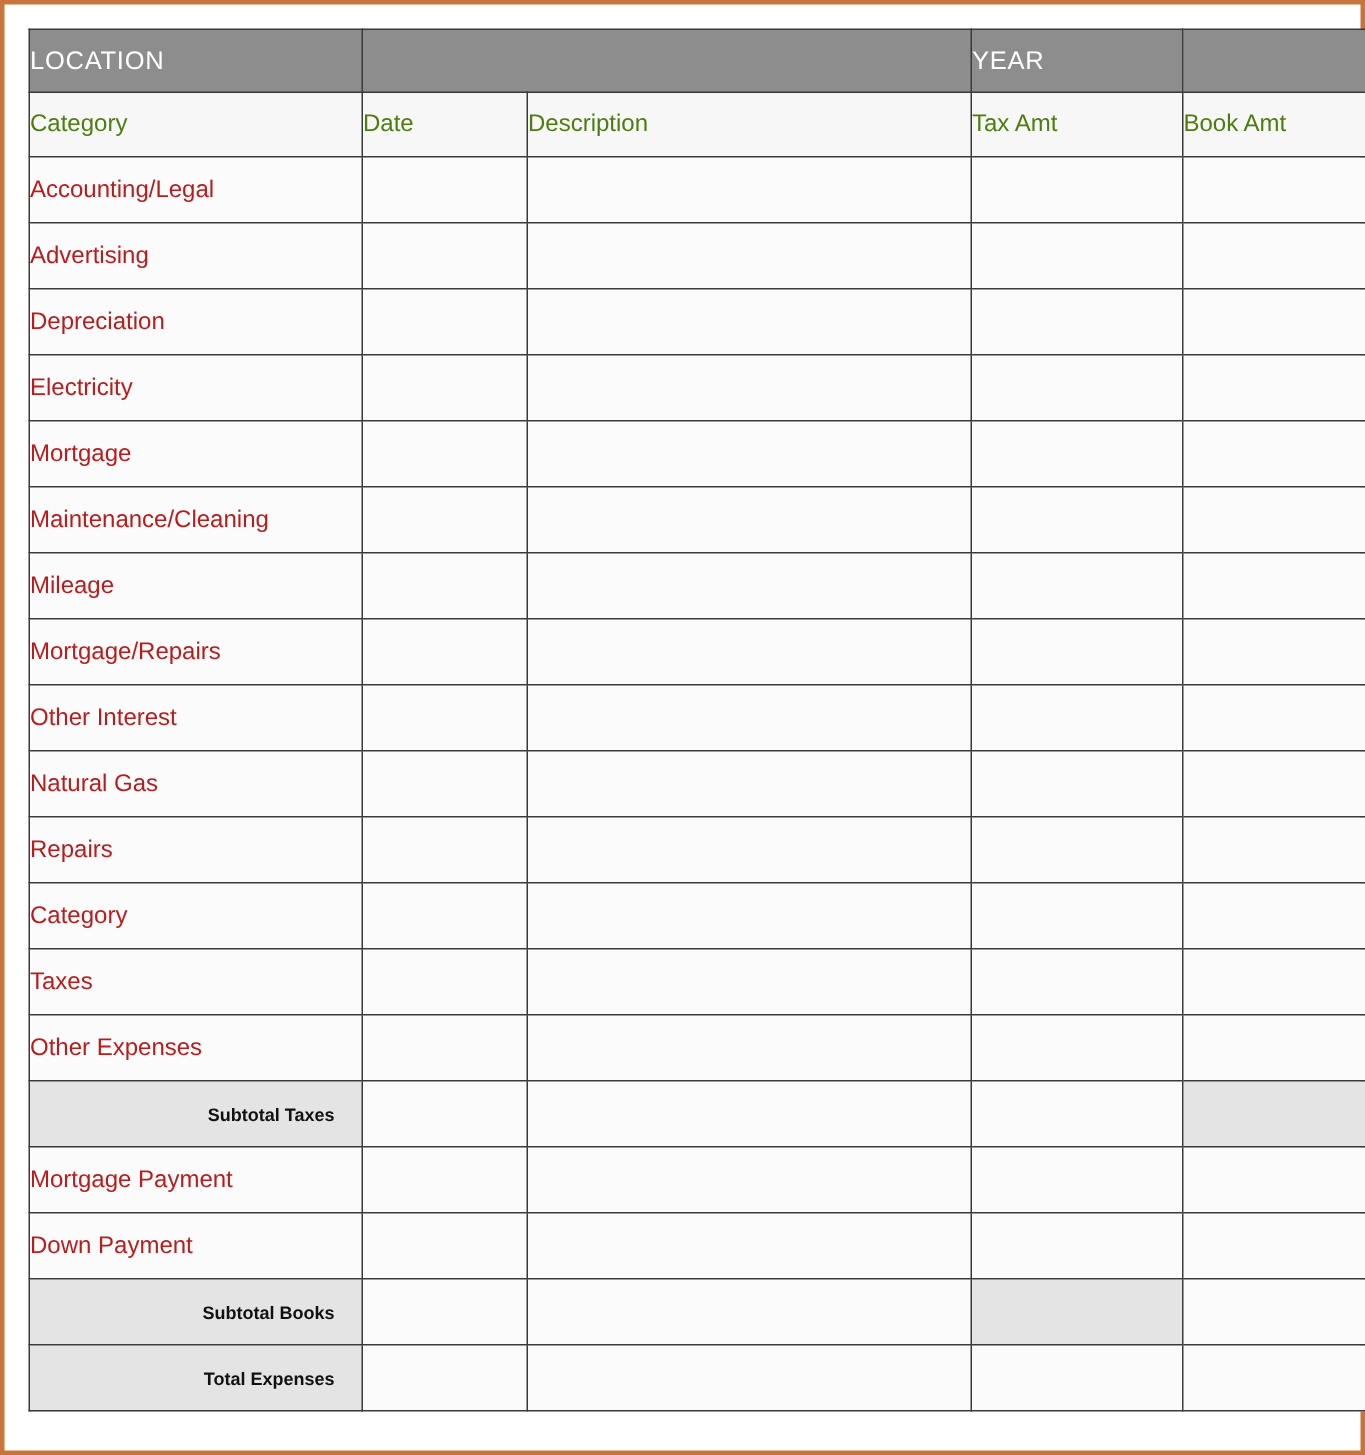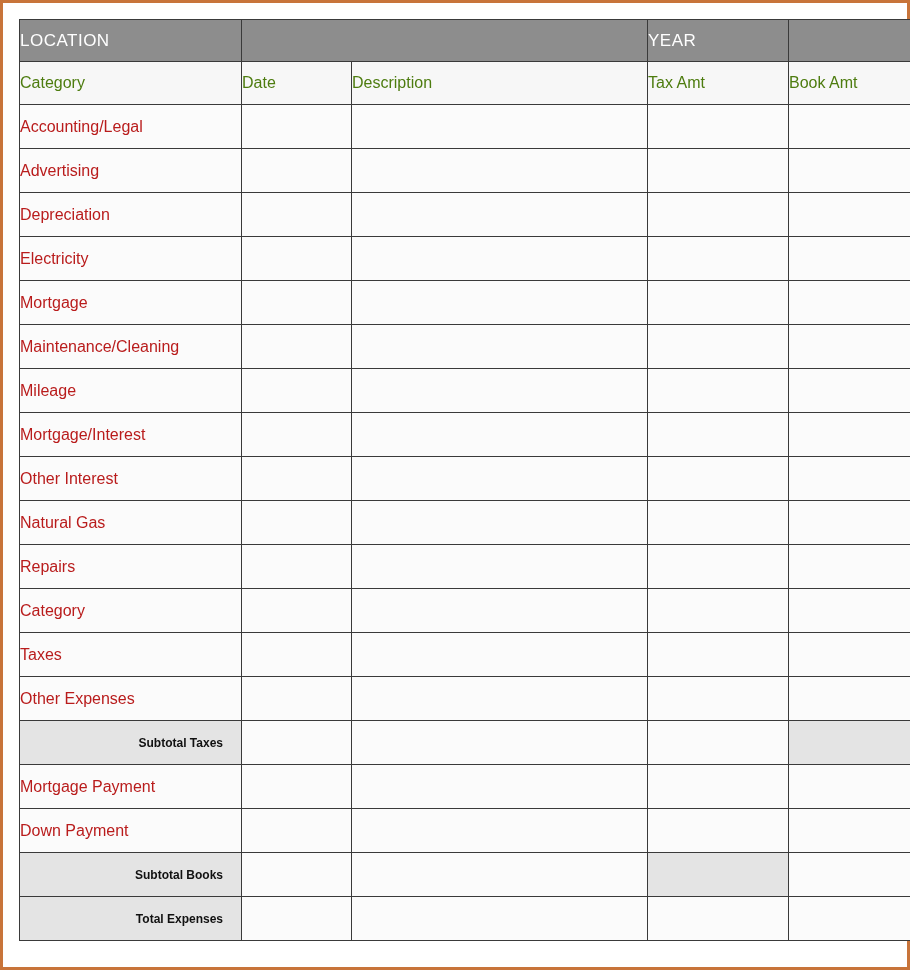--- a/index.html
+++ b/index.html
@@ -170,21 +170,21 @@
           <td class="cell-blank"></td>
         </tr>
         <tr>
           <td class="row-label">Mileage</td>
           <td class="cell-blank"></td>
           <td class="cell-blank"></td>
           <td class="cell-blank"></td>
           <td class="cell-blank"></td>
         </tr>
         <tr>
-          <td class="row-label">Mortgage/Interest</td>
+          <td class="row-label">Mortgage/Repairs</td>
           <td class="cell-blank"></td>
           <td class="cell-blank"></td>
           <td class="cell-blank"></td>
           <td class="cell-blank"></td>
         </tr>
         <tr>
           <td class="row-label">Other Interest</td>
           <td class="cell-blank"></td>
           <td class="cell-blank"></td>
           <td class="cell-blank"></td>

